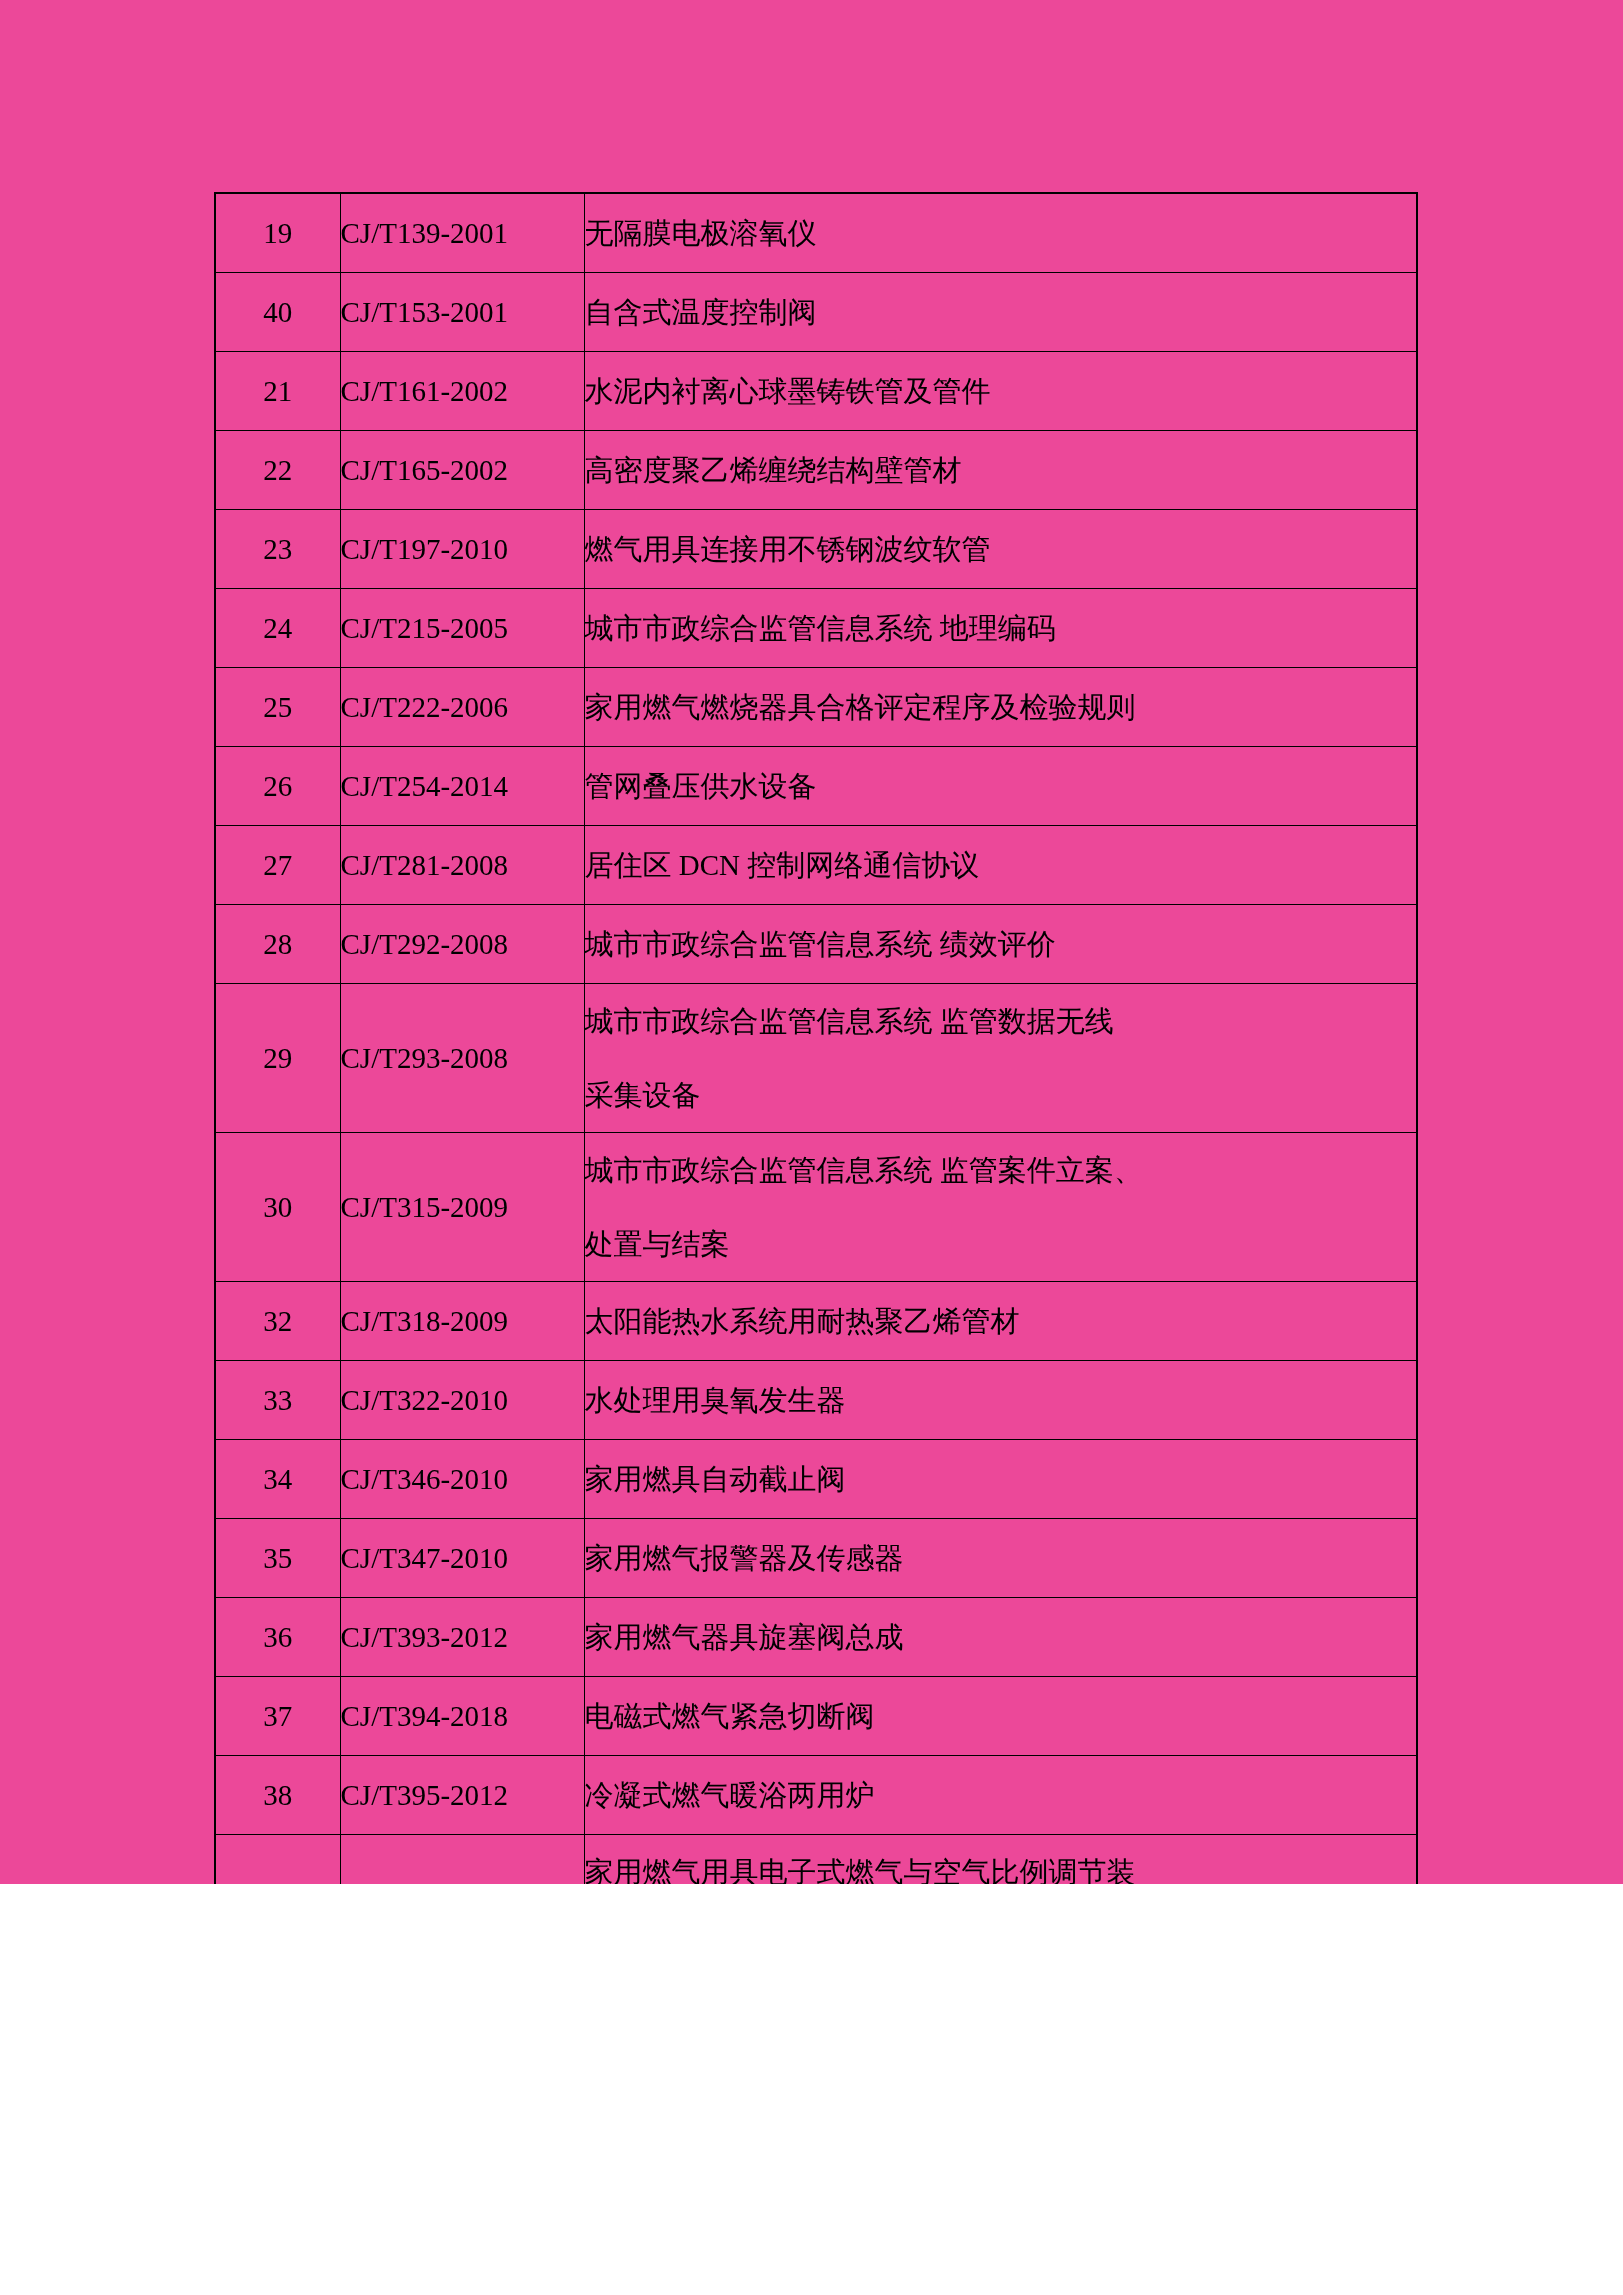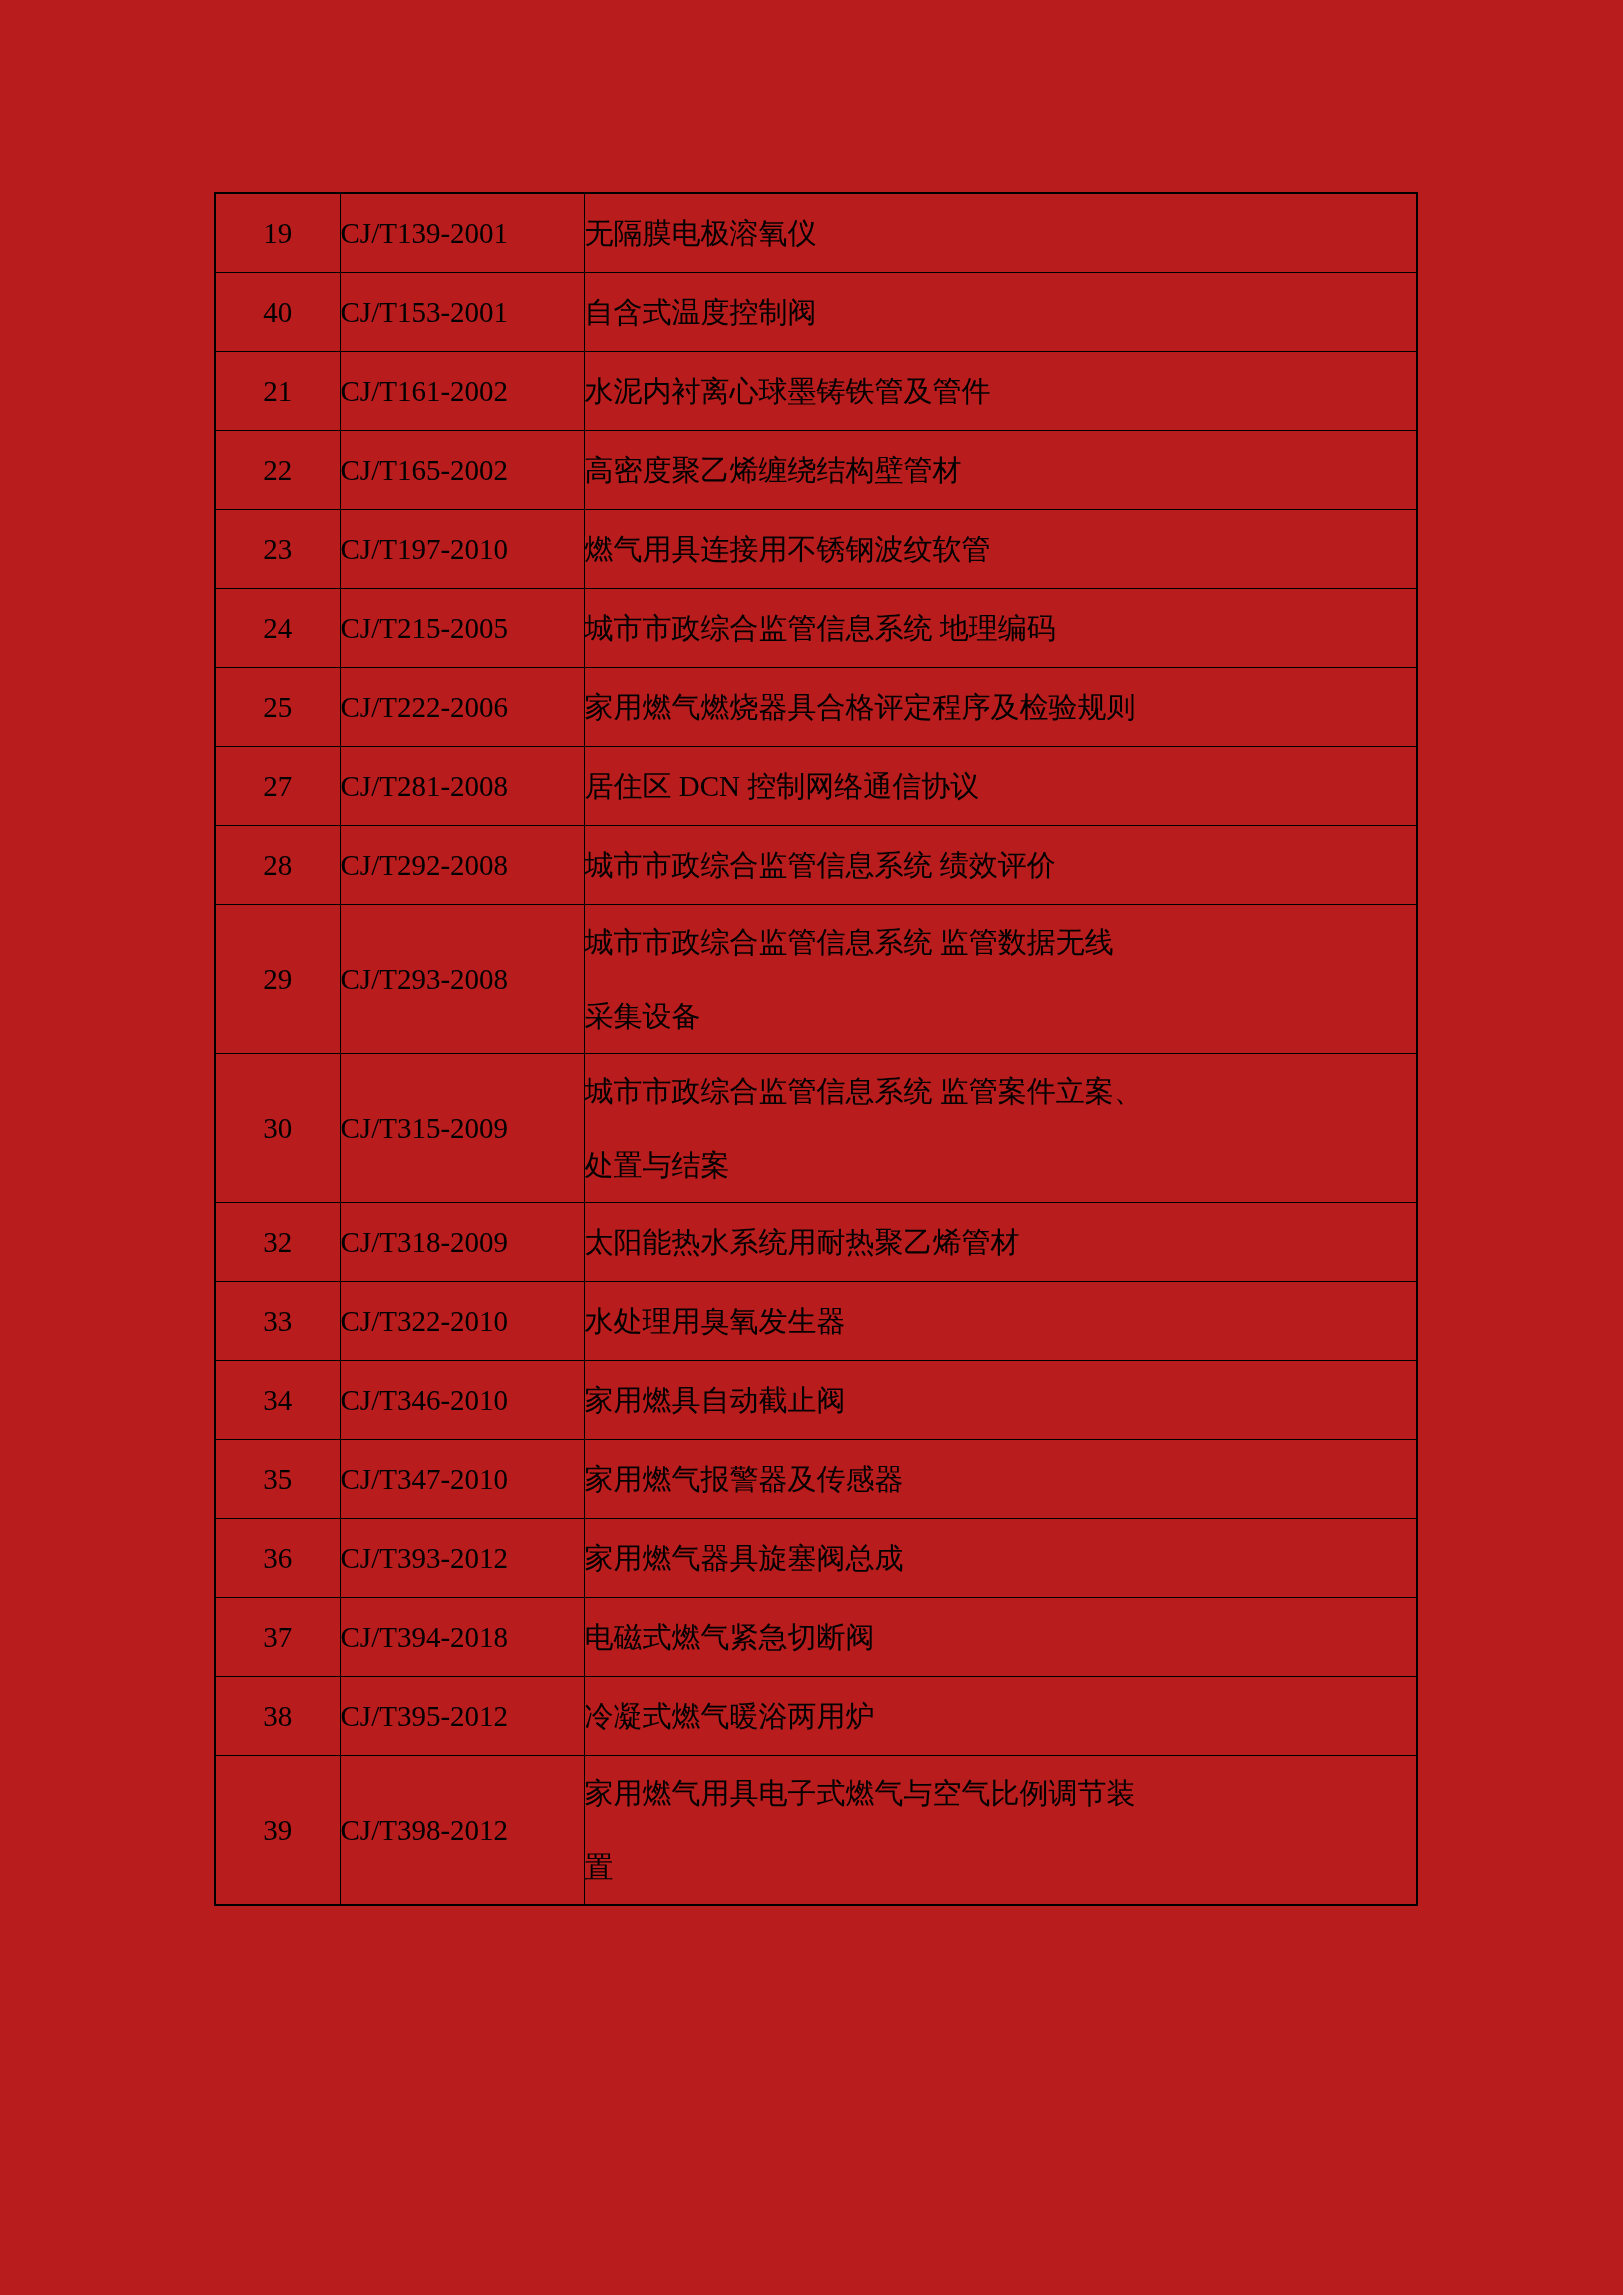--- a/index.html
+++ b/index.html
@@ -3,22 +3,22 @@
 <meta charset="utf-8">
 <style>
   html, body {
     margin: 0;
     padding: 0;
     background: #ffffff;
   }
   .page {
     position: relative;
     width: 1623px;
-    height: 2295px;
-    background: #b91c1c;
+    height: 1884px;
+    background: #ec4899;
     overflow: hidden;
   }
   table.std-table {
     position: absolute;
     left: 214px;
     top: 192px;
     width: 1202px;
     border-collapse: collapse;
     table-layout: fixed;
     font-family: "Liberation Serif", "DejaVu Serif", serif;
@@ -82,20 +82,25 @@
         <td class="seq">24</td>
         <td class="code">CJ/T215-2005</td>
         <td class="title">城市市政综合监管信息系统 地理编码</td>
       </tr>
       <tr class="single">
         <td class="seq">25</td>
         <td class="code">CJ/T222-2006</td>
         <td class="title">家用燃气燃烧器具合格评定程序及检验规则</td>
       </tr>
       <tr class="single">
+        <td class="seq">26</td>
+        <td class="code">CJ/T254-2014</td>
+        <td class="title">管网叠压供水设备</td>
+      </tr>
+      <tr class="single">
         <td class="seq">27</td>
         <td class="code">CJ/T281-2008</td>
         <td class="title">居住区 DCN 控制网络通信协议</td>
       </tr>
       <tr class="single">
         <td class="seq">28</td>
         <td class="code">CJ/T292-2008</td>
         <td class="title">城市市政综合监管信息系统 绩效评价</td>
       </tr>
       <tr class="double">

